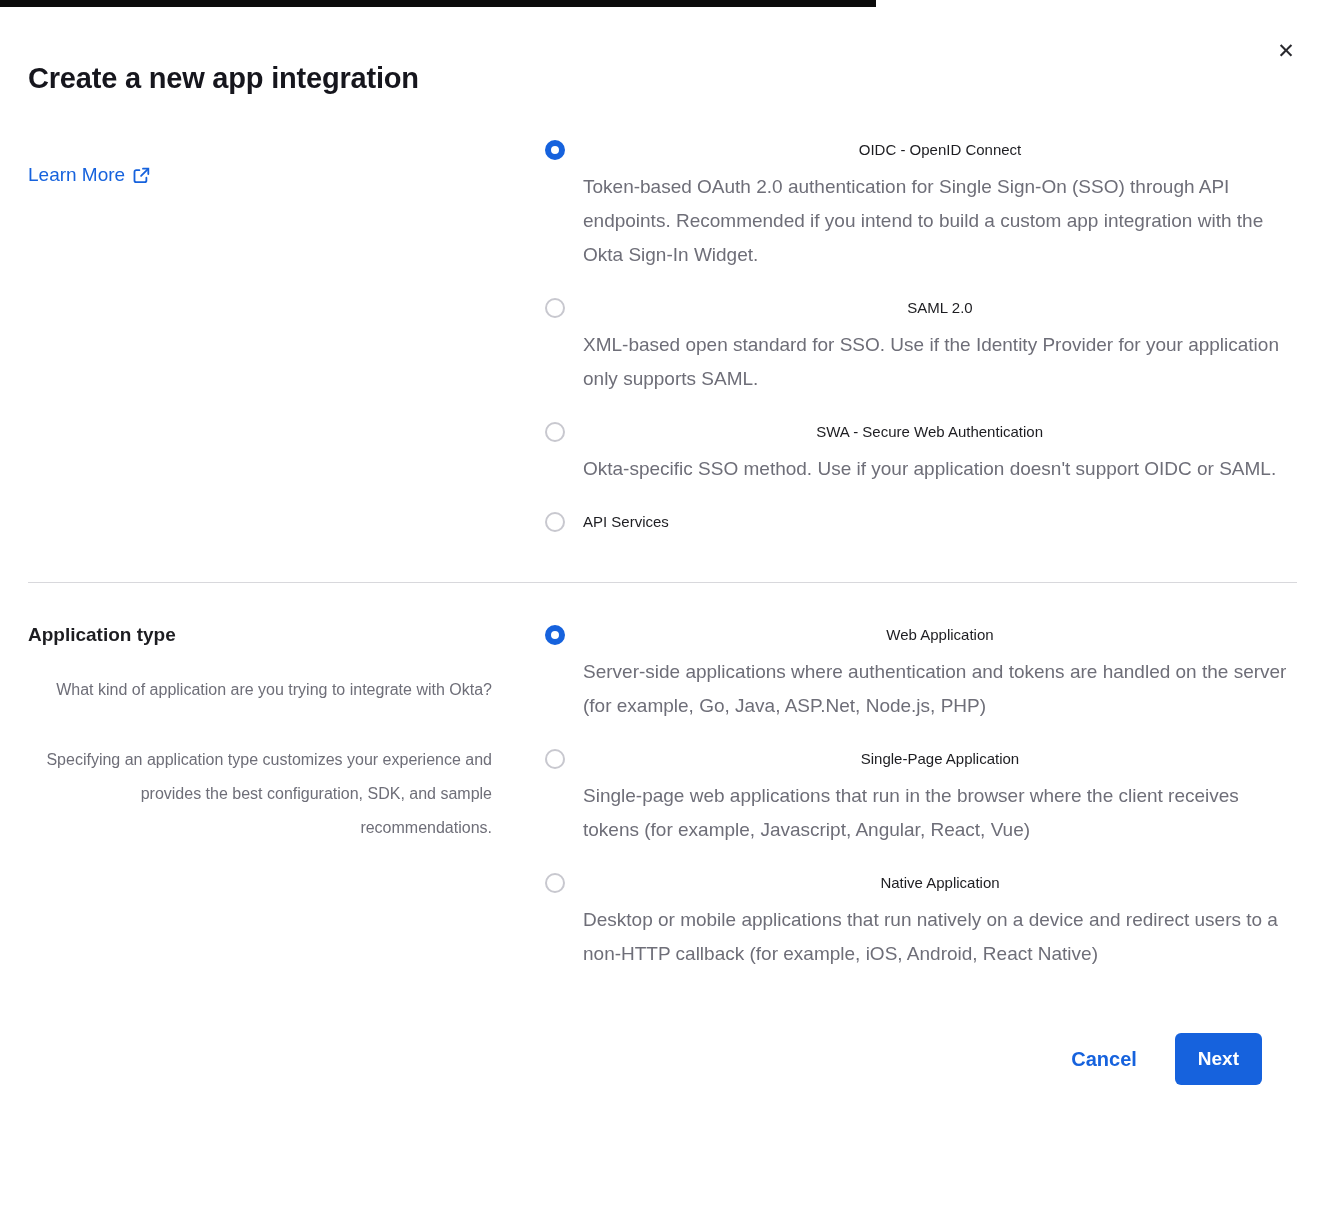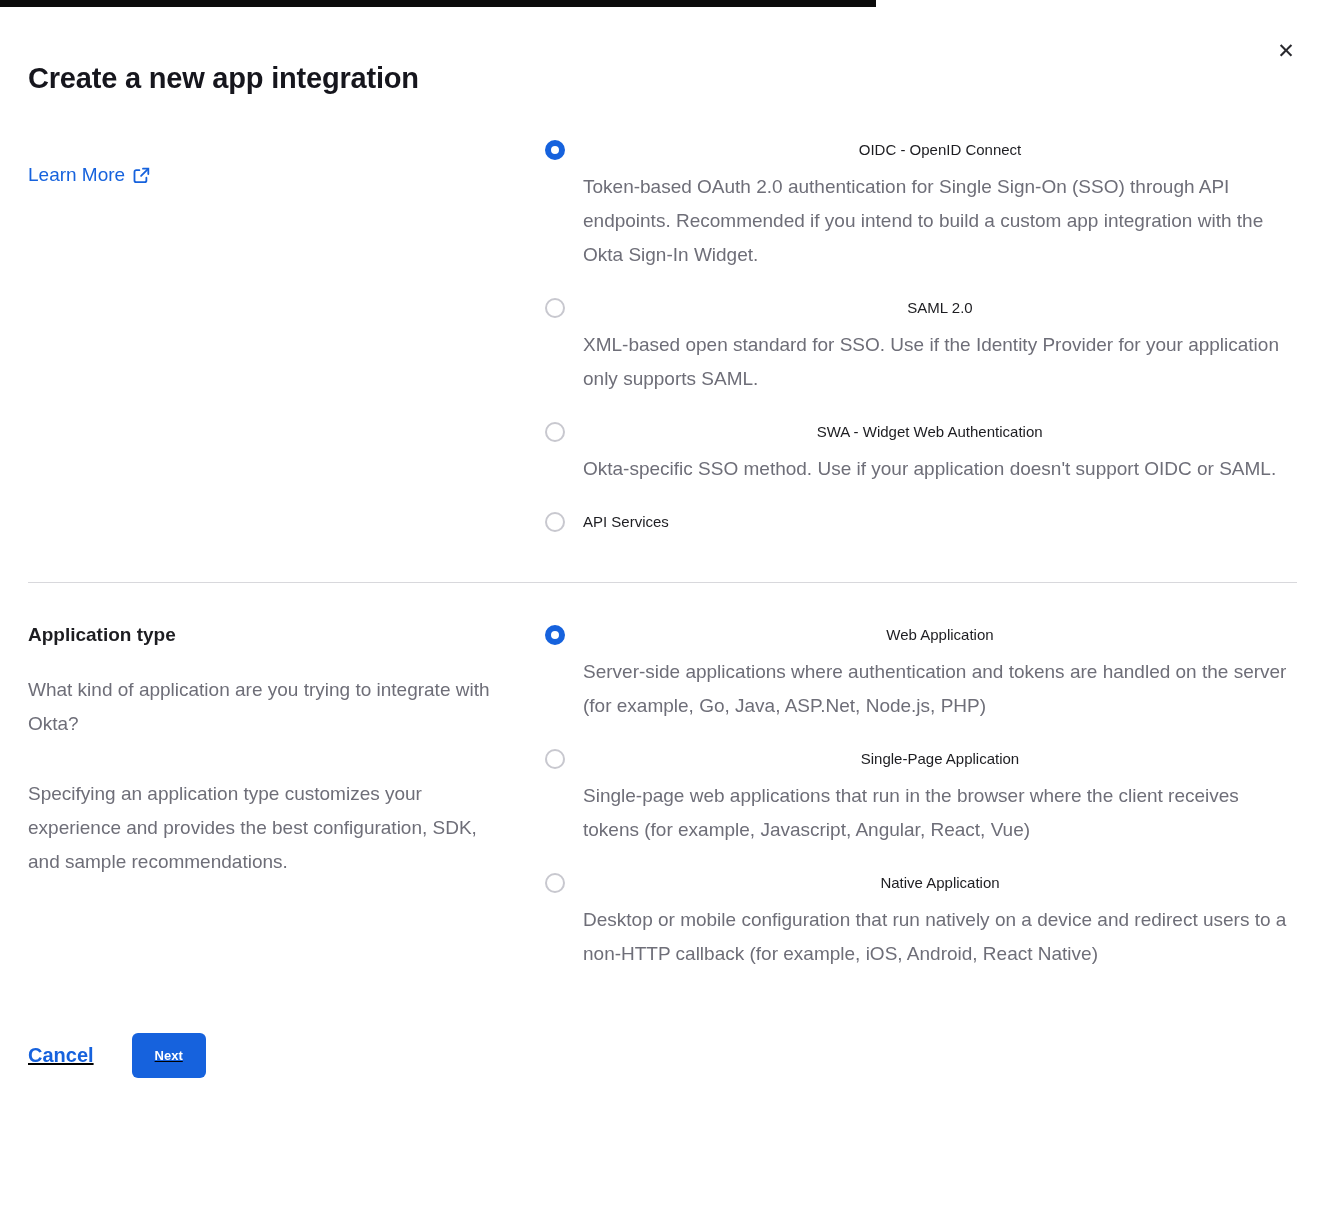--- a/index.html
+++ b/index.html
@@ -70,24 +70,25 @@
     display: inline-flex;
     align-items: center;
     gap: 8px;
     color: #1662dd;
     font-size: 19px;
     font-weight: 400;
     cursor: pointer;
     text-decoration: none;
   }
   .left-para {
-    margin: 0;
-    font-size: 19px;
+    margin: 8px;
+    font-size: 16px;
     line-height: 34px;
     color: #6e6e78;
+    text-align: right;
   }
   .left-para.p1 { margin-top: 26px; }
   .left-para.p2 { margin-top: 36px; }
   .option-row {
     display: flex;
     align-items: flex-start;
     margin-bottom: 24px;
   }
   .radio {
     width: 20px;
@@ -121,36 +122,35 @@
   .divider {
     border: none;
     border-top: 1px solid #d8d8dc;
     margin: 16px 0 0 0;
   }
   .section.second { margin-top: 40px; }
   .footer {
     margin-top: 38px;
     padding-right: 35px;
     display: flex;
-    justify-content: flex-start;
+    justify-content: flex-end;
     align-items: center;
-    text-decoration: underline;
   }
   .cancel-link {
     color: #1662dd;
     font-size: 20px;
     font-weight: 600;
     cursor: pointer;
     margin-right: 38px;
   }
   .next-btn {
     background: #1662dd;
     color: #ffffff;
     font-family: inherit;
-    font-size: 13px;
+    font-size: 19px;
     font-weight: 700;
     border: none;
     border-radius: 6px;
     padding: 15px 23px;
     cursor: pointer;
   }
   .ext-icon svg { display: block; }
 </style>
 </head>
 <body>
@@ -189,21 +189,21 @@
         <div class="option-row">
           <div class="radio"></div>
           <div class="option-body">
             <div class="option-label">SAML 2.0</div>
             <div class="option-desc">XML-based open standard for SSO. Use if the Identity Provider for your application only supports SAML.</div>
           </div>
         </div>
         <div class="option-row">
           <div class="radio"></div>
           <div class="option-body">
-            <div class="option-label">SWA - Widget Web Authentication</div>
+            <div class="option-label">SWA - Secure Web Authentication</div>
             <div class="option-desc">Okta-specific SSO method. Use if your application doesn't support OIDC or SAML.</div>
           </div>
         </div>
         <div class="option-row">
           <div class="radio"></div>
           <div class="option-body">
             <div class="option-label">API Services</div>
           </div>
         </div>
       </div>
@@ -229,21 +229,21 @@
           <div class="radio"></div>
           <div class="option-body">
             <div class="option-label">Single-Page Application</div>
             <div class="option-desc">Single-page web applications that run in the browser where the client receives tokens (for example, Javascript, Angular, React, Vue)</div>
           </div>
         </div>
         <div class="option-row">
           <div class="radio"></div>
           <div class="option-body">
             <div class="option-label">Native Application</div>
-            <div class="option-desc">Desktop or mobile configuration that run natively on a device and redirect users to a non-HTTP callback (for example, iOS, Android, React Native)</div>
+            <div class="option-desc">Desktop or mobile applications that run natively on a device and redirect users to a non-HTTP callback (for example, iOS, Android, React Native)</div>
           </div>
         </div>
       </div>
     </div>
 
     <div class="footer">
       <span class="cancel-link">Cancel</span>
       <button class="next-btn">Next</button>
     </div>
   </div>

